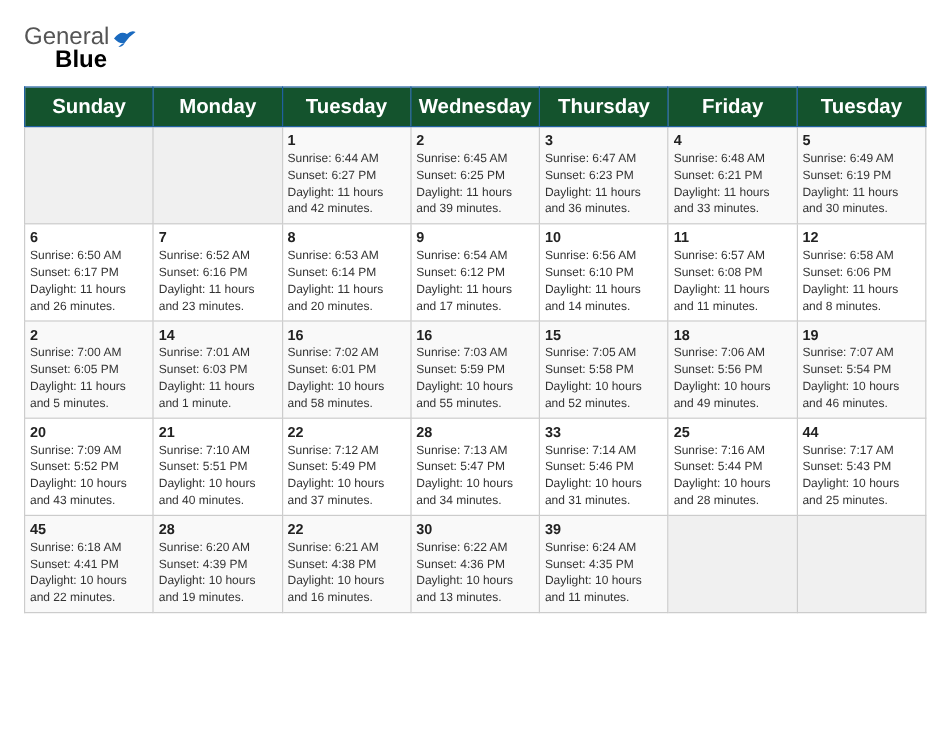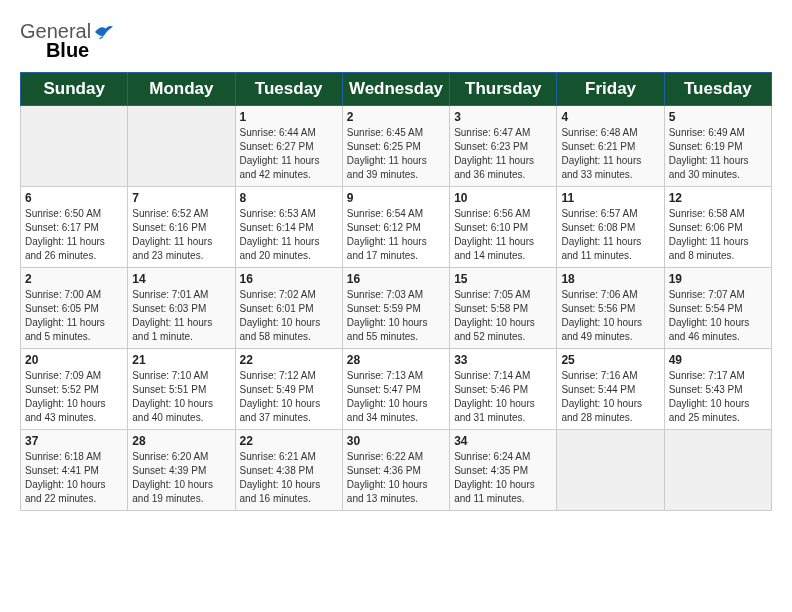--- a/index.html
+++ b/index.html
@@ -227,42 +227,42 @@
         </td>
         <td>
           <div class="day-number">33</div>
           <div class="day-info">Sunrise: 7:14 AM<br>Sunset: 5:46 PM<br>Daylight: 10 hours and 31 minutes.</div>
         </td>
         <td>
           <div class="day-number">25</div>
           <div class="day-info">Sunrise: 7:16 AM<br>Sunset: 5:44 PM<br>Daylight: 10 hours and 28 minutes.</div>
         </td>
         <td>
-          <div class="day-number">49</div>
+          <div class="day-number">44</div>
           <div class="day-info">Sunrise: 7:17 AM<br>Sunset: 5:43 PM<br>Daylight: 10 hours and 25 minutes.</div>
         </td>
       </tr>
       <tr>
         <td>
-          <div class="day-number">37</div>
+          <div class="day-number">45</div>
           <div class="day-info">Sunrise: 6:18 AM<br>Sunset: 4:41 PM<br>Daylight: 10 hours and 22 minutes.</div>
         </td>
         <td>
           <div class="day-number">28</div>
           <div class="day-info">Sunrise: 6:20 AM<br>Sunset: 4:39 PM<br>Daylight: 10 hours and 19 minutes.</div>
         </td>
         <td>
           <div class="day-number">22</div>
           <div class="day-info">Sunrise: 6:21 AM<br>Sunset: 4:38 PM<br>Daylight: 10 hours and 16 minutes.</div>
         </td>
         <td>
           <div class="day-number">30</div>
           <div class="day-info">Sunrise: 6:22 AM<br>Sunset: 4:36 PM<br>Daylight: 10 hours and 13 minutes.</div>
         </td>
         <td>
-          <div class="day-number">34</div>
+          <div class="day-number">39</div>
           <div class="day-info">Sunrise: 6:24 AM<br>Sunset: 4:35 PM<br>Daylight: 10 hours and 11 minutes.</div>
         </td>
         <td class="empty-cell"></td>
         <td class="empty-cell"></td>
       </tr>
     </tbody>
 </table>
 
 </body></html>

